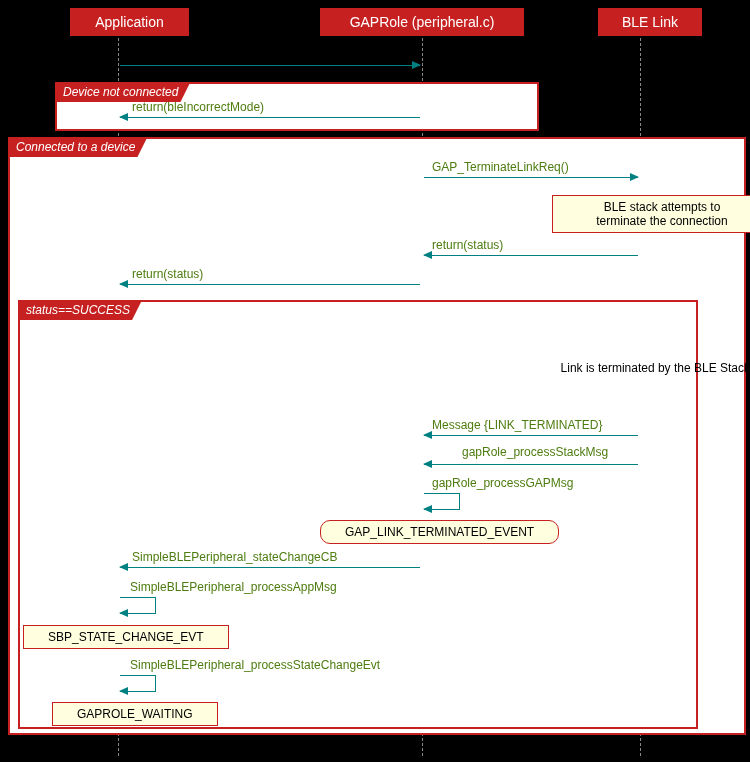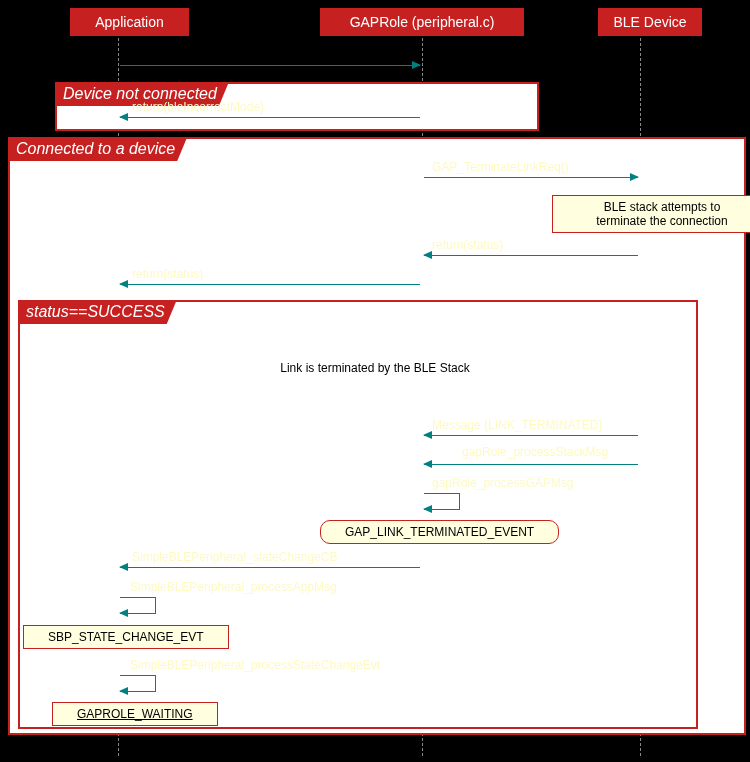--- a/index.html
+++ b/index.html
@@ -34,21 +34,21 @@
     position: absolute;
     border: 2px solid #c62020;
     background: #fff;
     z-index: 2;
   }
   .group-tab {
     position: absolute;
     background: #c62020;
     color: #fff;
     font-style: italic;
-    font-size: 16px;
+    font-size: 12px;
     padding: 3px 12px 3px 8px;
     top: -2px;
     left: -2px;
     clip-path: polygon(0 0, 100% 0, calc(100% - 10px) 100%, 0 100%);
   }
   .arrow {
     position: absolute;
     height: 1px;
     background: #008080;
     z-index: 5;
@@ -68,21 +68,21 @@
     left: -1px;
     top: -4px;
     width: 0;
     height: 0;
     border-right: 9px solid #008080;
     border-top: 4.5px solid transparent;
     border-bottom: 4.5px solid transparent;
   }
   .arrow-label {
     position: absolute;
-    color: #fef9c3;
+    color: #4d7c0f;
     font-size: 12px;
     z-index: 6;
     white-space: nowrap;
   }
   .note-box {
     position: absolute;
     background: #ffffe0;
     border: 1px solid #c62020;
     padding: 4px 24px;
     font-size: 12px;
@@ -104,30 +104,30 @@
     height: 0;
     border-right: 9px solid #008080;
     border-top: 4.5px solid transparent;
     border-bottom: 4.5px solid transparent;
   }
   .center-text {
     position: absolute;
     color: #000;
     font-size: 12px;
     z-index: 6;
-    text-align: center;
+    text-align: right;
     width: 100%;
   }
 </style>
 </head>
 <body>
 
 <div class="participant-header" style="left:70px;width:95px;">Application</div>
 <div class="participant-header" style="left:320px;width:180px;">GAPRole (peripheral.c)</div>
-<div class="participant-header" style="left:598px;width:80px;">BLE Device</div>
+<div class="participant-header" style="left:598px;width:80px;">BLE Link</div>
 
 <div class="lifeline" style="left:118px;"></div>
 <div class="lifeline" style="left:422px;"></div>
 <div class="lifeline" style="left:640px;"></div>
 
 <div class="arrow" style="left:120px;top:65px;width:300px;">
   <div class="arrow-head-right"></div>
 </div>
 
 <div class="group-box" style="left:55px;top:82px;width:480px;height:45px;">
@@ -195,13 +195,13 @@
   <div class="self-arrow-head"></div>
 </div>
 
 <div class="note-box" style="left:23px;top:625px;">SBP_STATE_CHANGE_EVT</div>
 
 <div class="arrow-label" style="left:130px;top:658px;">SimpleBLEPeripheral_processStateChangeEvt</div>
 <div class="self-arrow" style="left:120px;top:675px;width:35px;height:15px;">
   <div class="self-arrow-head"></div>
 </div>
 
-<div class="note-box" style="left:52px;top:702px;text-decoration:underline;">GAPROLE_WAITING</div>
+<div class="note-box" style="left:52px;top:702px;">GAPROLE_WAITING</div>
 
 </body></html>

